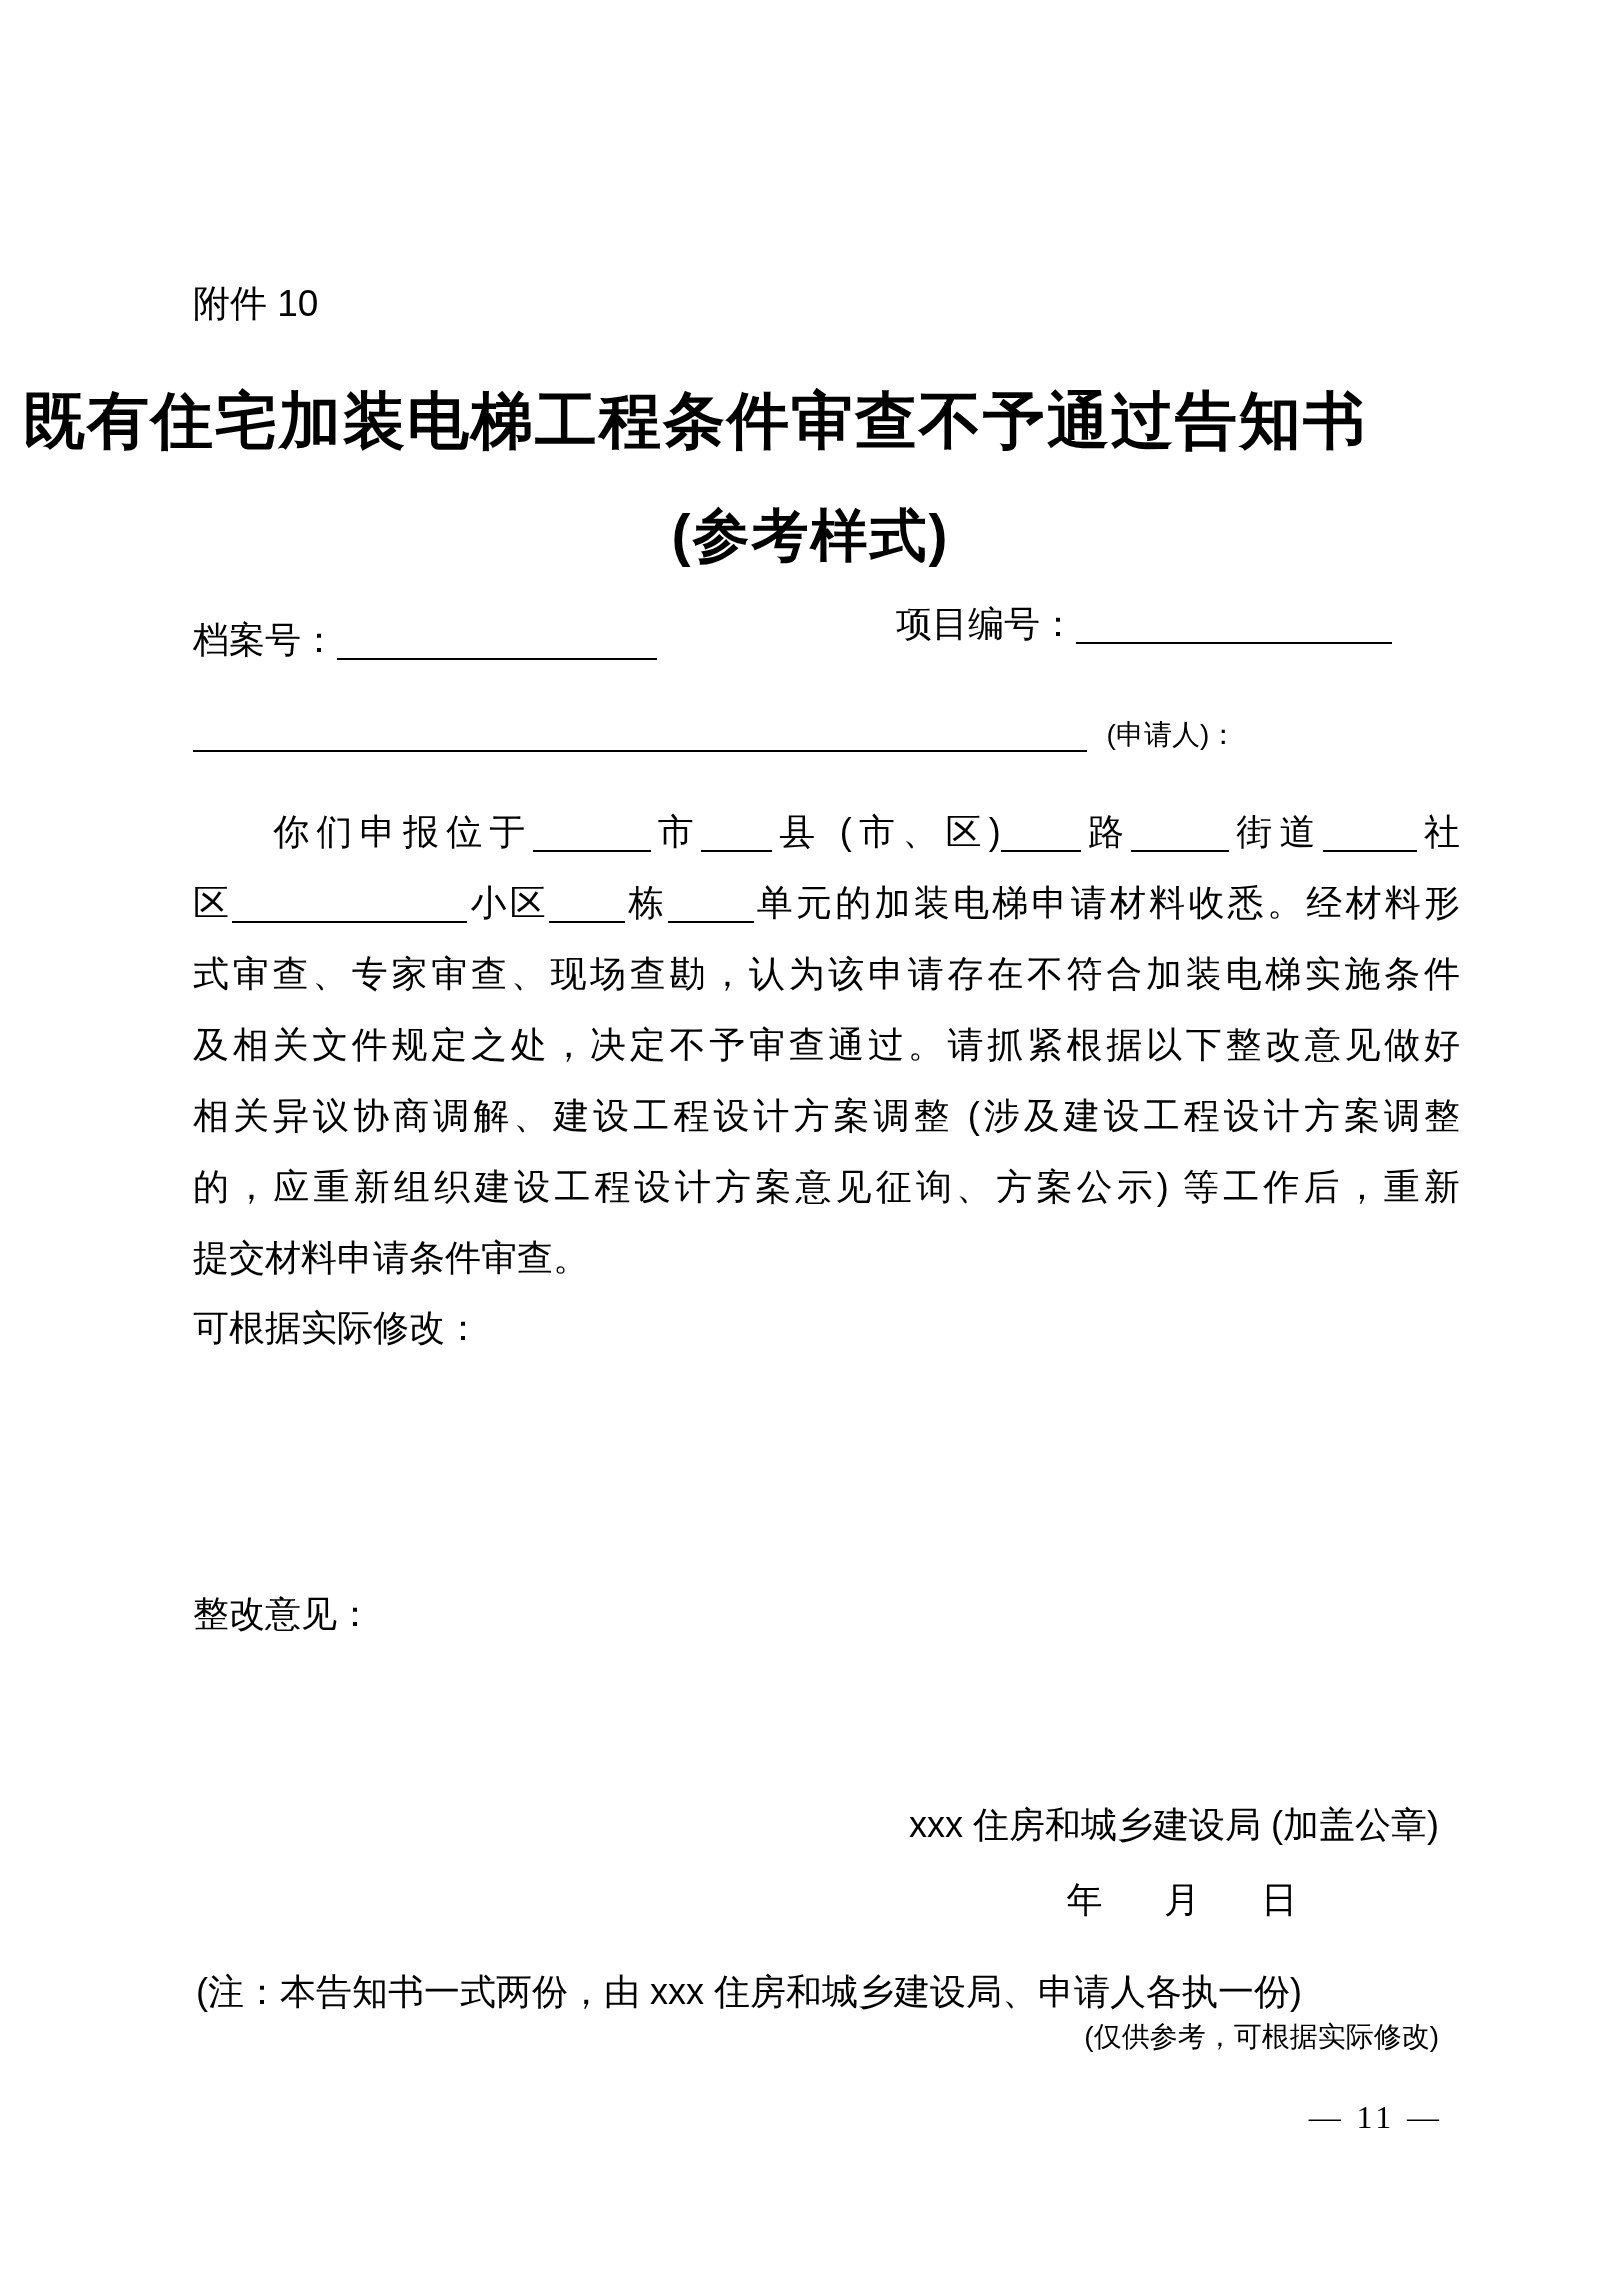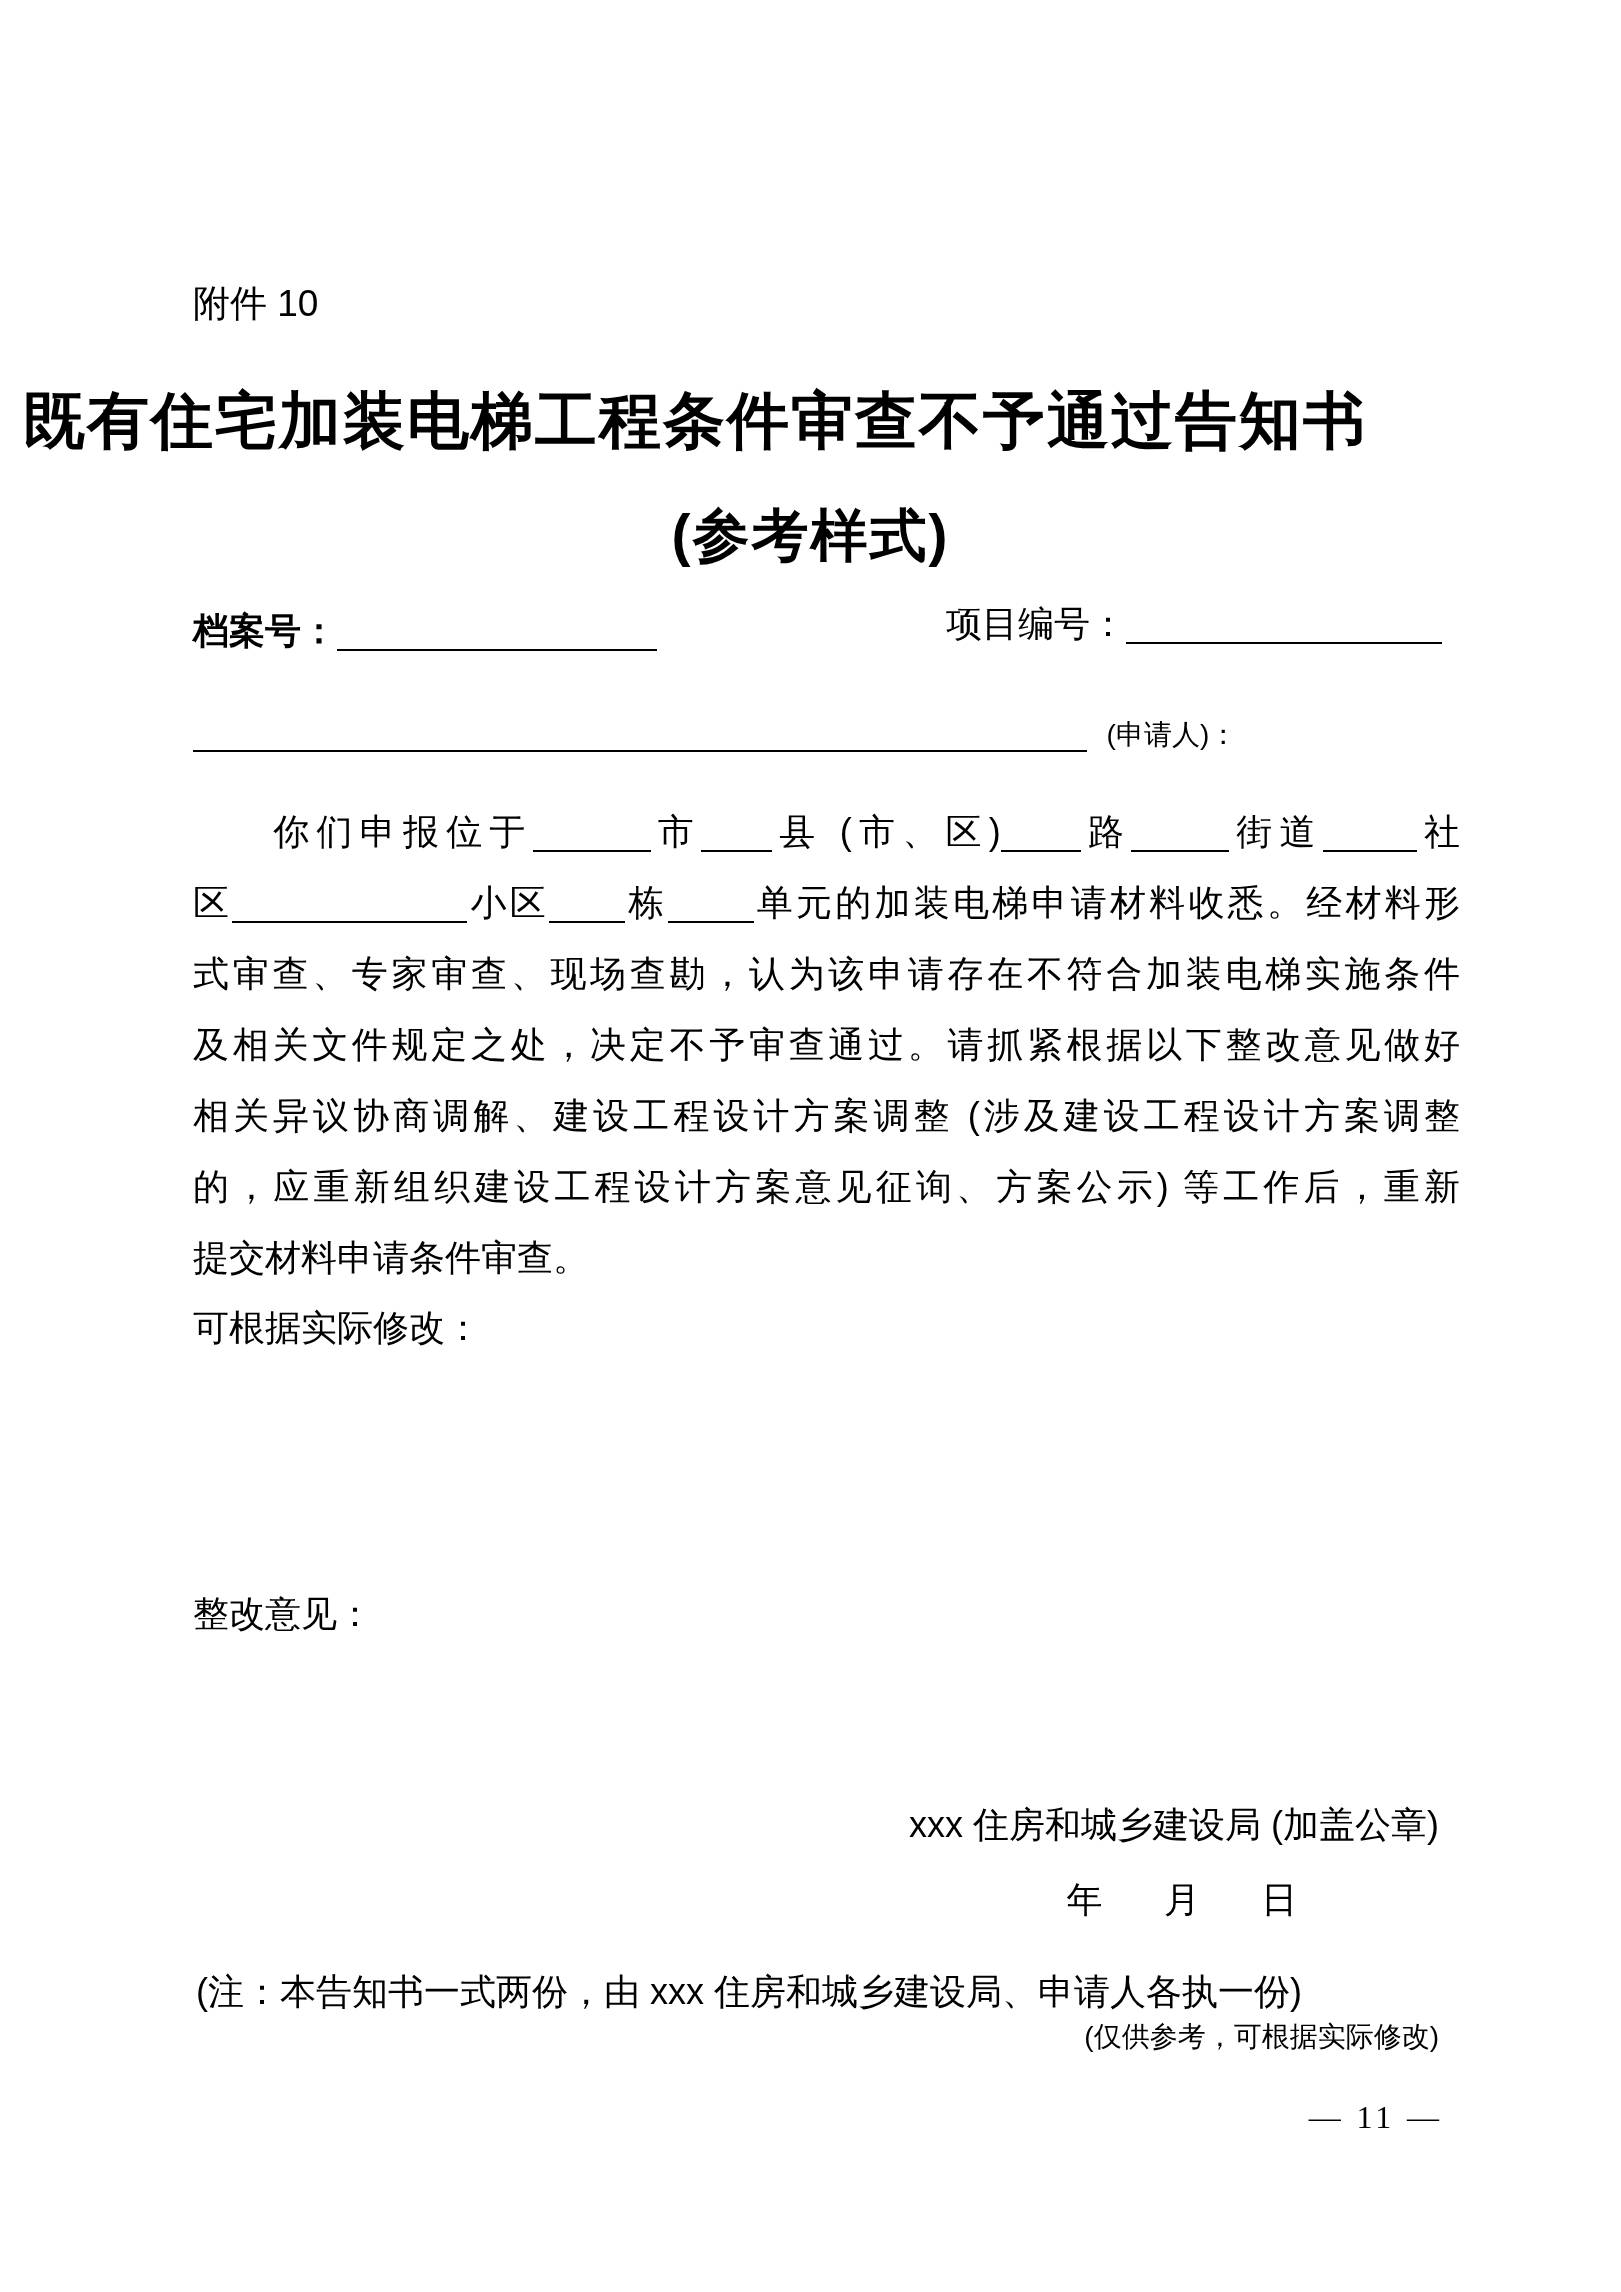--- a/index.html
+++ b/index.html
@@ -23,22 +23,22 @@
     line-height:69px;white-space:nowrap;margin-left:23px;
   }
   .title2{
     position:absolute;left:0;width:100%;top:461px;
     text-align:center;font-size:57px;font-weight:bold;letter-spacing:2px;
     line-height:69px;
     margin-top:40px;
   }
 
   .meta-row{position:absolute;left:193px;top:600px;width:1267px;height:51px;font-size:36px;}
-  .meta-file{position:absolute;left:0;top:7px;white-space:nowrap;font-weight:bold;}
-  .meta-project{position:absolute;left:753px;top:0;white-space:nowrap;}
+  .meta-file{position:absolute;left:0;top:16px;white-space:nowrap;}
+  .meta-project{position:absolute;left:703px;top:0;white-space:nowrap;}
 
   .blank{
     display:inline-block;
     border-bottom:2.9px solid #000;
     height:11.8px;
     vertical-align:-7.8px;
   }
   .bl-file{width:320px;}
   .bl-project{width:316px;}
   .bl-applicant{width:894px;}

